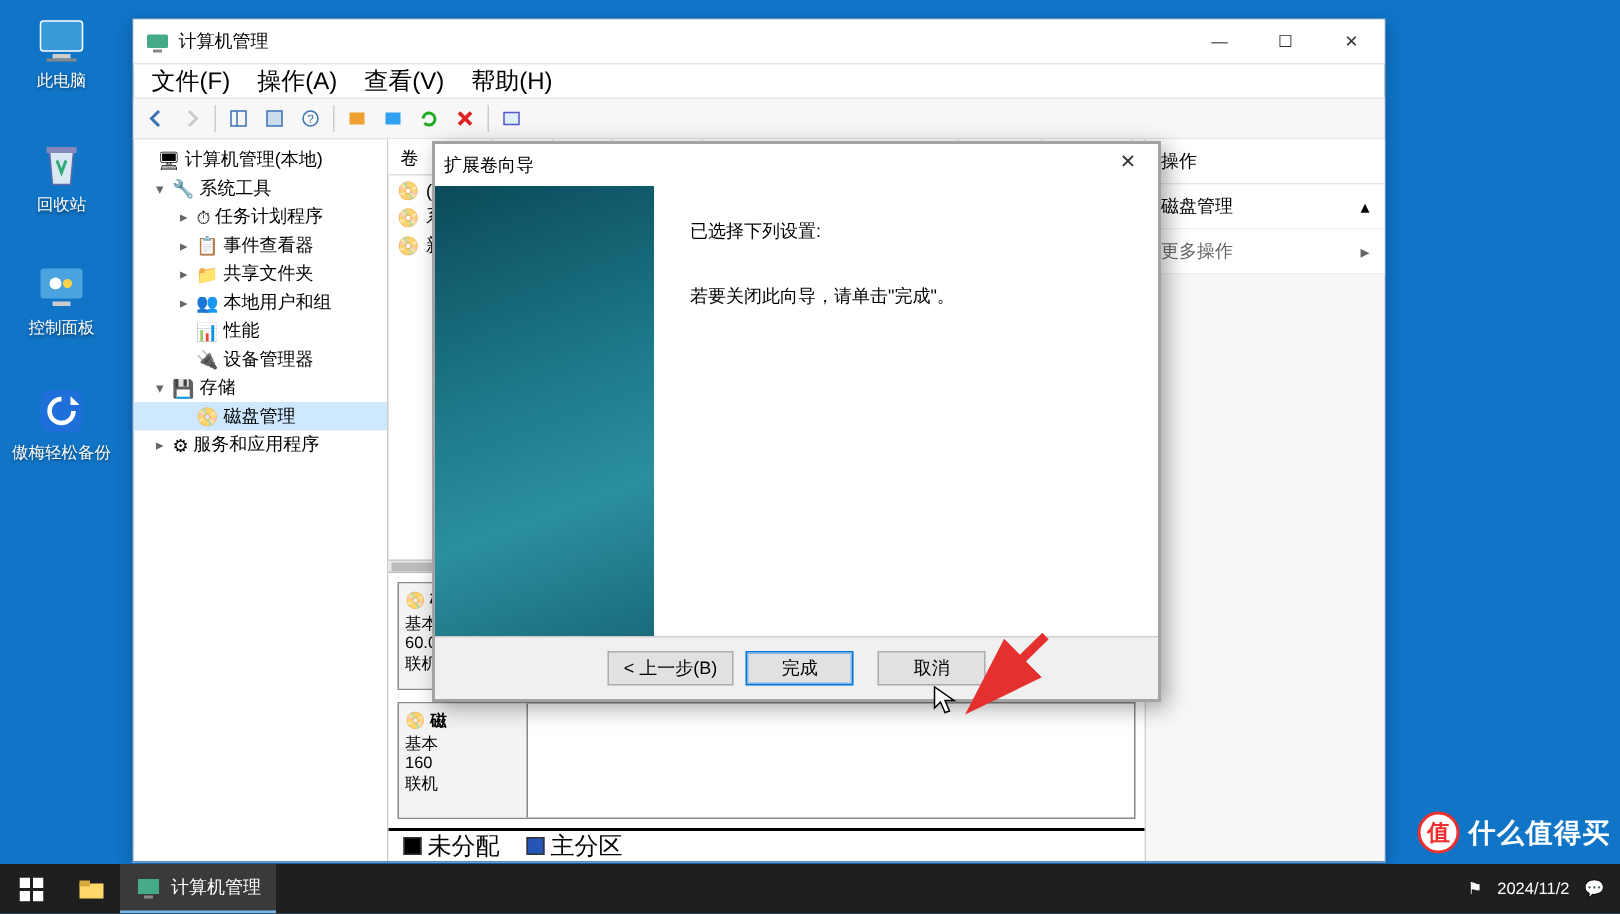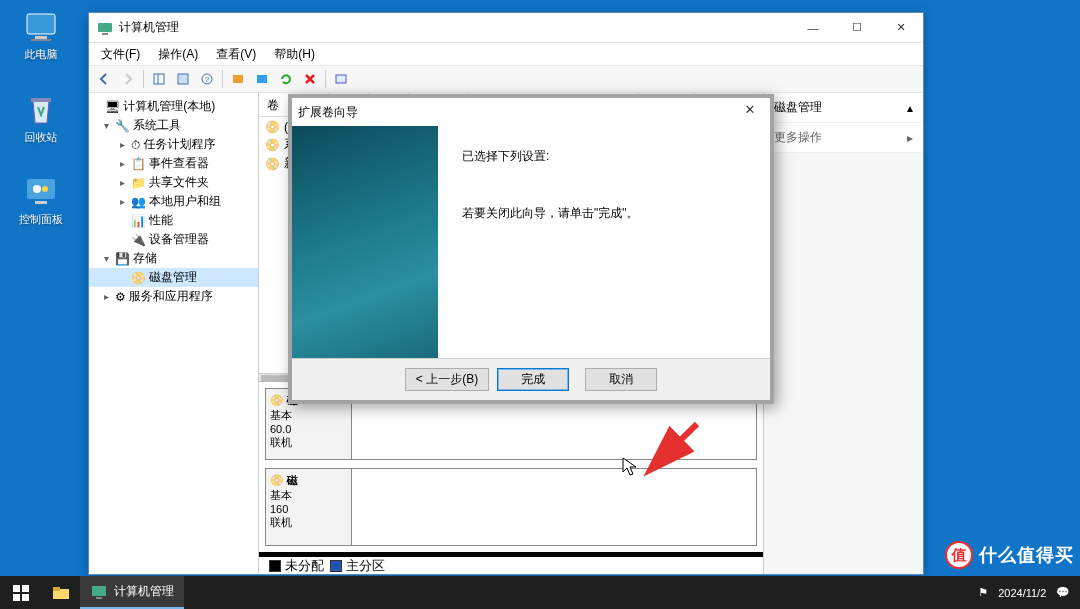--- a/index.html
+++ b/index.html
@@ -11,52 +11,52 @@
 .dicon .gl{width:40px;height:40px;display:flex;align-items:center;justify-content:center}
 .dicon .lbl{color:#fff;font-size:11px;text-align:right;text-shadow:0 1px 2px rgba(0,0,0,.5);line-height:1.15}
 
 .win{position:absolute;left:88px;top:12px;width:836px;height:563px;background:#fff;border:1px solid #5a8ab5;display:flex;flex-direction:column;box-shadow:0 3px 10px rgba(0,0,0,.25)}
 .titlebar{height:30px;background:#fff;display:flex;align-items:center;padding:0 0 0 8px;border-bottom:1px solid #e5e5e5}
 .titlebar .ticon{width:16px;height:16px;margin-right:6px}
 .titlebar .ttext{flex:1;font-size:12px}
 .winctl{display:flex;height:100%}
 .winctl div{width:44px;height:100%;display:flex;align-items:center;justify-content:center;font-size:11px;color:#333}
 .menubar{height:22px;display:flex;align-items:center;padding:0 4px;gap:2px}
-.menubar span{padding:0 8px;font-size:12px}
+.menubar span{padding:0 8px;font-size:16px}
 .toolbar{height:28px;border-top:1px solid #e5e5e5;border-bottom:1px solid #e5e5e5;display:flex;align-items:center;padding:0 4px;gap:2px;background:#f7f7f7}
 .tbtn{width:22px;height:22px;display:flex;align-items:center;justify-content:center;border-radius:2px}
 .tsep{width:1px;height:18px;background:#ccc;margin:0 2px}
 .body{flex:1;display:flex;min-height:0}
 .nav{width:170px;border-right:1px solid #ccc;overflow:auto;padding:4px 0;font-size:12px}
 .tn{display:flex;align-items:center;gap:3px;padding:1px 0 1px 4px;white-space:nowrap;cursor:default}
 .tn.sel{background:#cde8ff}
 .tn .tw{display:inline-block;text-align:center;width:11px;color:#666;font-size:10px}
 .center{flex:1;display:flex;flex-direction:column;min-width:0;position:relative}
 .listhdr{height:24px;display:flex;background:#fff;border-bottom:1px solid #ddd}
 .listhdr div{border-right:1px solid #ddd;padding:4px 8px;font-size:12px;background:#fff}
 .listrows{padding:2px 0}
 .listrows .lr{display:flex;align-items:center;gap:4px;padding:1px 6px;font-size:12px}
 .diskpanel{border-top:1px solid #bbb;padding:6px;display:flex;flex-direction:column;gap:8px;background:#fff}
 .diskrow{height:72px;border:1px solid #888;display:flex}
 .diskrow .hdr{width:86px;border-right:1px solid #888;padding:4px;background:#f3f3f3;display:flex;flex-direction:column;font-size:11px}
-.legend{height:22px;border-top:5px solid #000000;display:flex;align-items:center;gap:6px;padding:0 10px;font-size:13px;background:#fff}
+.legend{height:22px;border-top:2px solid #000000;display:flex;align-items:center;gap:18px;padding:0 10px;font-size:16px;background:#fff}
 .legend .sw{width:12px;height:12px;display:inline-block;border:1px solid #333;margin-right:4px;vertical-align:middle}
 .actions{width:160px;border-left:1px solid #ccc;background:#f7f7f7;display:flex;flex-direction:column}
 .actions .ah{padding:6px 10px;background:#fff;border-bottom:1px solid #e5e5e5;font-size:12px}
 .actions .ai{padding:6px 10px;display:flex;align-items:center;justify-content:space-between;font-size:12px;background:#fff;border-bottom:1px solid #f0f0f0}
 .actions .ai.dim{color:#666}
 
-.wizard{position:absolute;left:288px;top:94px;width:486px;height:310px;background:#f0f0f0;border:4px solid #a3a3a3;box-shadow:4px 4px 14px rgba(0,0,0,.35);z-index:5;display:flex;flex-direction:column}
+.wizard{position:absolute;left:288px;top:94px;width:486px;height:374px;background:#f0f0f0;border:2px solid #a3a3a3;box-shadow:4px 4px 14px rgba(0,0,0,.35);z-index:5;display:flex;flex-direction:column}
 .wizard .wtb{height:28px;display:flex;align-items:center;justify-content:space-between;padding:0 6px;background:#fff}
 .wizard .wtb .x{width:28px;height:20px;text-align:center;font-size:13px;color:#333}
 .wizard .wbody{flex:1;display:flex;background:#fff}
 .wside{width:146px;background:linear-gradient(160deg,#0b4a5a 0%,#1d7a8a 45%,#2b8f9f 70%,#1a6b7a 100%)}
 .wmain{flex:1;padding:22px 24px 10px;display:flex;flex-direction:column}
 .wmain h3{margin:0 0 28px;font-size:14px;font-weight:600}
-.wmain .lb{font-size:12px;margin-bottom:22px}
+.wmain .lb{font-size:12px;margin-bottom:8px}
 .settingsbox{border:1px solid #888;height:100px;padding:6px;font-size:12px;background:#fff;overflow:auto}
 .wbtns{height:42px;border-top:1px solid #cfcfcf;display:flex;align-items:center;justify-content:center;gap:8px;padding:0 14px;background:#f0f0f0}
 .wbtn{min-width:72px;height:23px;border:1px solid #adadad;background:#e1e1e1;font-size:12px;display:flex;align-items:center;justify-content:center;padding:0 10px}
 .wbtn.primary{border:1px solid #0078d7;box-shadow:0 0 0 1px #7eb4ea inset}
 
 .arrow{position:absolute;left:642px;top:416px;z-index:6;pointer-events:none}
 
 .taskbar{position:absolute;left:0;bottom:0;width:100%;height:33px;background:#1f1f1f;display:flex;align-items:center;color:#fff;z-index:2}
 .taskbar .start{width:42px;height:100%;display:flex;align-items:center;justify-content:center}
 .taskbar .titem{height:100%;display:flex;align-items:center;gap:6px;padding:0 10px;font-size:12px}
@@ -97,20 +97,30 @@
     <div class="dicon">
       <div class="gl">
           <svg width="40" height="40">
             <rect x="6" y="8" width="28" height="20" rx="2" fill="#4aa3df"></rect>
             <circle cx="16" cy="18" r="4" fill="#fff"></circle>
             <circle cx="24" cy="18" r="3" fill="#ffd24a"></circle>
             <rect x="14" y="30" width="12" height="3" fill="#ccc"></rect>
           </svg>
         </div>
       <div class="lbl">控制面板</div>
+    </div>
+    <div class="dicon">
+      <div class="gl">
+          <svg width="40" height="40">
+            <rect x="6" y="6" width="28" height="28" rx="6" fill="#1e6fd9"></rect>
+            <path d="M20 12a8 8 0 1 0 8 8" stroke="#fff" stroke-width="3" fill="none"></path>
+            <polygon points="26,10 32,16 26,16" fill="#fff"></polygon>
+          </svg>
+        </div>
+      <div class="lbl">傲梅轻松备份</div>
     </div>
   </div>
 
   <div class="win">
     <div class="titlebar">
       <span class="ticon"><svg width="16" height="16">
             <rect x="1" y="3" width="14" height="9" fill="#4a8" rx="1"></rect>
             <rect x="5" y="13" width="6" height="2" fill="#888"></rect>
           </svg></span>
       <span class="ttext">计算机管理</span>
@@ -236,20 +246,21 @@
             </div>
           </div>
         </div>
         <div class="legend">
           <span><span class="sw" style="background:#000"></span><span>未分配</span></span>
           <span><span class="sw" style="background:#2656b5"></span><span>主分区</span></span>
         </div>
       </div>
 
       <div class="actions">
+        <div class="ah">操作</div>
         <div class="ai">
             <span>磁盘管理</span>
             <span>▴</span>
           </div>
         <div class="ai dim">
             <span>更多操作</span>
             <span>▸</span>
           </div>
       </div>
     </div>

